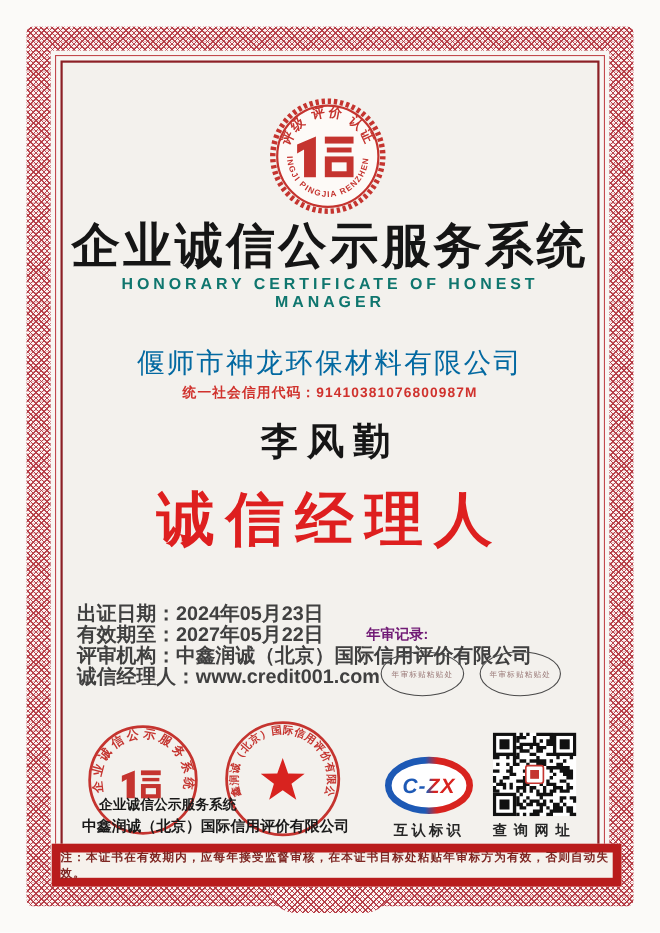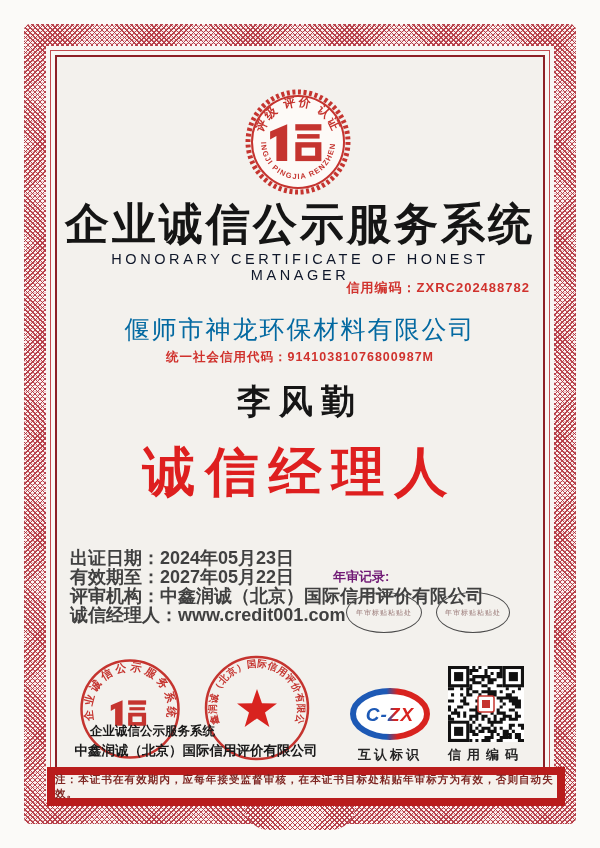--- a/index.html
+++ b/index.html
@@ -26,21 +26,21 @@
     border-radius:0 0 60px 60px;
     background:
       repeating-linear-gradient(45deg,rgba(178,52,62,.9) 0 1px,transparent 1px 3.5px),
       repeating-linear-gradient(-45deg,rgba(178,52,62,.9) 0 1px,transparent 1px 3.5px),
       #fdf5f4;
   }
   .abs{position:absolute;}
   .ctr{left:60px;width:480px;text-align:center;}
   .seal-top{left:242px;top:86px;width:112px;height:112px;}
   .title{top:197px;font-size:44px;font-weight:900;color:#151515;letter-spacing:3px;line-height:54px;}
-  .subtitle{top:251px;font-size:14.5px;font-weight:normal;color:#0f172a;letter-spacing:3.6px;}
+  .subtitle{top:251px;font-size:14.5px;font-weight:bold;color:#0f766e;letter-spacing:3.6px;}
   .credit-line{top:279px;left:60px;width:470px;text-align:right;
     font-size:13px;font-weight:bold;color:#d0322d;letter-spacing:1px;}
   .company{top:313px;font-size:25px;font-weight:400;color:#0369a1;letter-spacing:2px;}
   .uscc{top:349px;font-size:12.5px;font-weight:bold;color:#d0322d;letter-spacing:1px;}
   .pname{top:379px;font-size:34px;font-weight:900;color:#161616;letter-spacing:8px;}
   .honor{top:437px;font-size:53px;font-weight:900;color:#de1f1f;letter-spacing:10px;}
   .info-row{left:70px;display:flex;font-size:18px;font-weight:bold;color:#404040;line-height:14px;}
   .info-row .lab{white-space:pre;}
   .ar-label{left:333px;top:568px;font-size:13px;font-weight:bold;color:#701a75;}
   .sticker{
@@ -93,23 +93,20 @@
       <path d="M -12 -22 L -12 19 L -24 19 L -24 -9 L -31 -5 L -31 -14 Z"></path>
       <rect x="-3" y="-22" width="29" height="7"></rect>
       <rect x="-1" y="-11" width="25" height="5"></rect>
       <rect x="-3" y="-2" width="29" height="21"></rect>
       <rect x="4" y="4" width="15" height="9" fill="#fdfaf7"></rect>
     </g>
   </svg>
 
   <div class="abs ctr title">企业诚信公示服务系统</div>
   <div class="abs ctr subtitle">HONORARY CERTIFICATE OF HONEST MANAGER</div>
-  <div class="abs credit-line">
-    <span>信用编码：</span><span>ZXRC202488782</span>
-  </div>
 
   <div class="abs ctr company">偃师市神龙环保材料有限公司</div>
   <div class="abs ctr uscc">统一社会信用代码：91410381076800987M</div>
   <div class="abs ctr pname">李风勤</div>
   <div class="abs ctr honor">诚信经理人</div>
 
   <div class="abs info-row" style="top:551px">
     <span class="lab">出证日期：</span>
     <span>2024年05月23日</span>
   </div>
@@ -185,17 +182,17 @@
         <rect x="57.7" y="3.04" width="15.2" height="15.2" fill="#ffffff"></rect>
         <rect x="60.8" y="6.08" width="9.1" height="9.1"></rect>
       <rect x="0" y="54.7" width="21.3" height="21.3"></rect>
         <rect x="3.04" y="57.7" width="15.2" height="15.2" fill="#ffffff"></rect>
         <rect x="6.08" y="60.8" width="9.1" height="9.1"></rect>
     </g>
     <path id="qr-modules" fill="#111111" d="M24.32 0.00h3.04v3.04h-3.04zM30.40 0.00h3.04v3.04h-3.04zM39.52 0.00h3.04v3.04h-3.04zM42.56 0.00h3.04v3.04h-3.04zM45.60 0.00h3.04v3.04h-3.04zM48.64 0.00h3.04v3.04h-3.04zM51.68 0.00h3.04v3.04h-3.04zM21.28 3.04h3.04v3.04h-3.04zM24.32 3.04h3.04v3.04h-3.04zM27.36 3.04h3.04v3.04h-3.04zM36.48 3.04h3.04v3.04h-3.04zM51.68 3.04h3.04v3.04h-3.04zM21.28 6.08h3.04v3.04h-3.04zM36.48 6.08h3.04v3.04h-3.04zM42.56 6.08h3.04v3.04h-3.04zM48.64 6.08h3.04v3.04h-3.04zM51.68 6.08h3.04v3.04h-3.04zM24.32 9.12h3.04v3.04h-3.04zM27.36 9.12h3.04v3.04h-3.04zM30.40 9.12h3.04v3.04h-3.04zM33.44 9.12h3.04v3.04h-3.04zM36.48 9.12h3.04v3.04h-3.04zM39.52 9.12h3.04v3.04h-3.04zM48.64 9.12h3.04v3.04h-3.04zM51.68 9.12h3.04v3.04h-3.04zM21.28 12.16h3.04v3.04h-3.04zM24.32 12.16h3.04v3.04h-3.04zM33.44 12.16h3.04v3.04h-3.04zM39.52 12.16h3.04v3.04h-3.04zM42.56 12.16h3.04v3.04h-3.04zM45.60 12.16h3.04v3.04h-3.04zM24.32 15.20h3.04v3.04h-3.04zM27.36 15.20h3.04v3.04h-3.04zM30.40 15.20h3.04v3.04h-3.04zM39.52 15.20h3.04v3.04h-3.04zM42.56 15.20h3.04v3.04h-3.04zM21.28 18.24h3.04v3.04h-3.04zM33.44 18.24h3.04v3.04h-3.04zM36.48 18.24h3.04v3.04h-3.04zM48.64 18.24h3.04v3.04h-3.04zM51.68 18.24h3.04v3.04h-3.04zM0.00 21.28h3.04v3.04h-3.04zM3.04 21.28h3.04v3.04h-3.04zM12.16 21.28h3.04v3.04h-3.04zM18.24 21.28h3.04v3.04h-3.04zM21.28 21.28h3.04v3.04h-3.04zM39.52 21.28h3.04v3.04h-3.04zM57.76 21.28h3.04v3.04h-3.04zM69.92 21.28h3.04v3.04h-3.04zM18.24 24.32h3.04v3.04h-3.04zM24.32 24.32h3.04v3.04h-3.04zM27.36 24.32h3.04v3.04h-3.04zM33.44 24.32h3.04v3.04h-3.04zM36.48 24.32h3.04v3.04h-3.04zM39.52 24.32h3.04v3.04h-3.04zM42.56 24.32h3.04v3.04h-3.04zM45.60 24.32h3.04v3.04h-3.04zM51.68 24.32h3.04v3.04h-3.04zM63.84 24.32h3.04v3.04h-3.04zM3.04 27.36h3.04v3.04h-3.04zM12.16 27.36h3.04v3.04h-3.04zM18.24 27.36h3.04v3.04h-3.04zM21.28 27.36h3.04v3.04h-3.04zM30.40 27.36h3.04v3.04h-3.04zM39.52 27.36h3.04v3.04h-3.04zM42.56 27.36h3.04v3.04h-3.04zM45.60 27.36h3.04v3.04h-3.04zM57.76 27.36h3.04v3.04h-3.04zM60.80 27.36h3.04v3.04h-3.04zM15.20 30.40h3.04v3.04h-3.04zM48.64 30.40h3.04v3.04h-3.04zM51.68 30.40h3.04v3.04h-3.04zM54.72 30.40h3.04v3.04h-3.04zM57.76 30.40h3.04v3.04h-3.04zM60.80 30.40h3.04v3.04h-3.04zM63.84 30.40h3.04v3.04h-3.04zM66.88 30.40h3.04v3.04h-3.04zM0.00 33.44h3.04v3.04h-3.04zM3.04 33.44h3.04v3.04h-3.04zM12.16 33.44h3.04v3.04h-3.04zM15.20 33.44h3.04v3.04h-3.04zM27.36 33.44h3.04v3.04h-3.04zM51.68 33.44h3.04v3.04h-3.04zM60.80 33.44h3.04v3.04h-3.04zM63.84 33.44h3.04v3.04h-3.04zM66.88 33.44h3.04v3.04h-3.04zM69.92 33.44h3.04v3.04h-3.04zM15.20 36.48h3.04v3.04h-3.04zM18.24 36.48h3.04v3.04h-3.04zM54.72 36.48h3.04v3.04h-3.04zM63.84 36.48h3.04v3.04h-3.04zM66.88 36.48h3.04v3.04h-3.04zM69.92 36.48h3.04v3.04h-3.04zM0.00 39.52h3.04v3.04h-3.04zM9.12 39.52h3.04v3.04h-3.04zM12.16 39.52h3.04v3.04h-3.04zM27.36 39.52h3.04v3.04h-3.04zM51.68 39.52h3.04v3.04h-3.04zM66.88 39.52h3.04v3.04h-3.04zM69.92 39.52h3.04v3.04h-3.04zM0.00 42.56h3.04v3.04h-3.04zM6.08 42.56h3.04v3.04h-3.04zM21.28 42.56h3.04v3.04h-3.04zM24.32 42.56h3.04v3.04h-3.04zM27.36 42.56h3.04v3.04h-3.04zM48.64 42.56h3.04v3.04h-3.04zM60.80 42.56h3.04v3.04h-3.04zM63.84 42.56h3.04v3.04h-3.04zM3.04 45.60h3.04v3.04h-3.04zM6.08 45.60h3.04v3.04h-3.04zM9.12 45.60h3.04v3.04h-3.04zM15.20 45.60h3.04v3.04h-3.04zM27.36 45.60h3.04v3.04h-3.04zM30.40 45.60h3.04v3.04h-3.04zM42.56 45.60h3.04v3.04h-3.04zM48.64 45.60h3.04v3.04h-3.04zM51.68 45.60h3.04v3.04h-3.04zM54.72 45.60h3.04v3.04h-3.04zM66.88 45.60h3.04v3.04h-3.04zM0.00 48.64h3.04v3.04h-3.04zM9.12 48.64h3.04v3.04h-3.04zM15.20 48.64h3.04v3.04h-3.04zM21.28 48.64h3.04v3.04h-3.04zM24.32 48.64h3.04v3.04h-3.04zM27.36 48.64h3.04v3.04h-3.04zM33.44 48.64h3.04v3.04h-3.04zM36.48 48.64h3.04v3.04h-3.04zM45.60 48.64h3.04v3.04h-3.04zM54.72 48.64h3.04v3.04h-3.04zM57.76 48.64h3.04v3.04h-3.04zM60.80 48.64h3.04v3.04h-3.04zM66.88 48.64h3.04v3.04h-3.04zM69.92 48.64h3.04v3.04h-3.04zM0.00 51.68h3.04v3.04h-3.04zM3.04 51.68h3.04v3.04h-3.04zM21.28 51.68h3.04v3.04h-3.04zM27.36 51.68h3.04v3.04h-3.04zM33.44 51.68h3.04v3.04h-3.04zM39.52 51.68h3.04v3.04h-3.04zM45.60 51.68h3.04v3.04h-3.04zM51.68 51.68h3.04v3.04h-3.04zM54.72 51.68h3.04v3.04h-3.04zM60.80 51.68h3.04v3.04h-3.04zM63.84 51.68h3.04v3.04h-3.04zM66.88 51.68h3.04v3.04h-3.04zM24.32 54.72h3.04v3.04h-3.04zM39.52 54.72h3.04v3.04h-3.04zM42.56 54.72h3.04v3.04h-3.04zM45.60 54.72h3.04v3.04h-3.04zM48.64 54.72h3.04v3.04h-3.04zM51.68 54.72h3.04v3.04h-3.04zM21.28 57.76h3.04v3.04h-3.04zM30.40 57.76h3.04v3.04h-3.04zM42.56 57.76h3.04v3.04h-3.04zM60.80 57.76h3.04v3.04h-3.04zM63.84 57.76h3.04v3.04h-3.04zM69.92 57.76h3.04v3.04h-3.04zM72.96 57.76h3.04v3.04h-3.04zM21.28 60.80h3.04v3.04h-3.04zM27.36 60.80h3.04v3.04h-3.04zM33.44 60.80h3.04v3.04h-3.04zM36.48 60.80h3.04v3.04h-3.04zM39.52 60.80h3.04v3.04h-3.04zM45.60 60.80h3.04v3.04h-3.04zM51.68 60.80h3.04v3.04h-3.04zM60.80 60.80h3.04v3.04h-3.04zM72.96 60.80h3.04v3.04h-3.04zM21.28 63.84h3.04v3.04h-3.04zM24.32 63.84h3.04v3.04h-3.04zM30.40 63.84h3.04v3.04h-3.04zM33.44 63.84h3.04v3.04h-3.04zM39.52 63.84h3.04v3.04h-3.04zM42.56 63.84h3.04v3.04h-3.04zM45.60 63.84h3.04v3.04h-3.04zM54.72 63.84h3.04v3.04h-3.04zM57.76 63.84h3.04v3.04h-3.04zM63.84 63.84h3.04v3.04h-3.04zM24.32 66.88h3.04v3.04h-3.04zM27.36 66.88h3.04v3.04h-3.04zM42.56 66.88h3.04v3.04h-3.04zM48.64 66.88h3.04v3.04h-3.04zM54.72 66.88h3.04v3.04h-3.04zM57.76 66.88h3.04v3.04h-3.04zM60.80 66.88h3.04v3.04h-3.04zM66.88 66.88h3.04v3.04h-3.04zM69.92 66.88h3.04v3.04h-3.04zM36.48 69.92h3.04v3.04h-3.04zM39.52 69.92h3.04v3.04h-3.04zM42.56 69.92h3.04v3.04h-3.04zM51.68 69.92h3.04v3.04h-3.04zM54.72 69.92h3.04v3.04h-3.04zM57.76 69.92h3.04v3.04h-3.04zM60.80 69.92h3.04v3.04h-3.04zM66.88 69.92h3.04v3.04h-3.04zM69.92 69.92h3.04v3.04h-3.04zM21.28 72.96h3.04v3.04h-3.04zM27.36 72.96h3.04v3.04h-3.04zM33.44 72.96h3.04v3.04h-3.04zM36.48 72.96h3.04v3.04h-3.04zM39.52 72.96h3.04v3.04h-3.04zM48.64 72.96h3.04v3.04h-3.04zM51.68 72.96h3.04v3.04h-3.04zM69.92 72.96h3.04v3.04h-3.04zM72.96 72.96h3.04v3.04h-3.04z"></path>
     <rect x="30" y="30" width="16" height="16" rx="2" fill="#ffffff" stroke="#c5342f" stroke-width="1.5"></rect>
     <rect x="34" y="34" width="8" height="8" fill="#c5342f"></rect>
   </svg>
-  <div class="abs qr-label">信用编码</div>
+  <div class="abs qr-label">查询网址</div>
 
   <div class="abs note">注：本证书在有效期内，应每年接受监督审核，在本证书目标处粘贴年审标方为有效，否则自动失效。</div>
 
 </div>
 
 </body></html>

